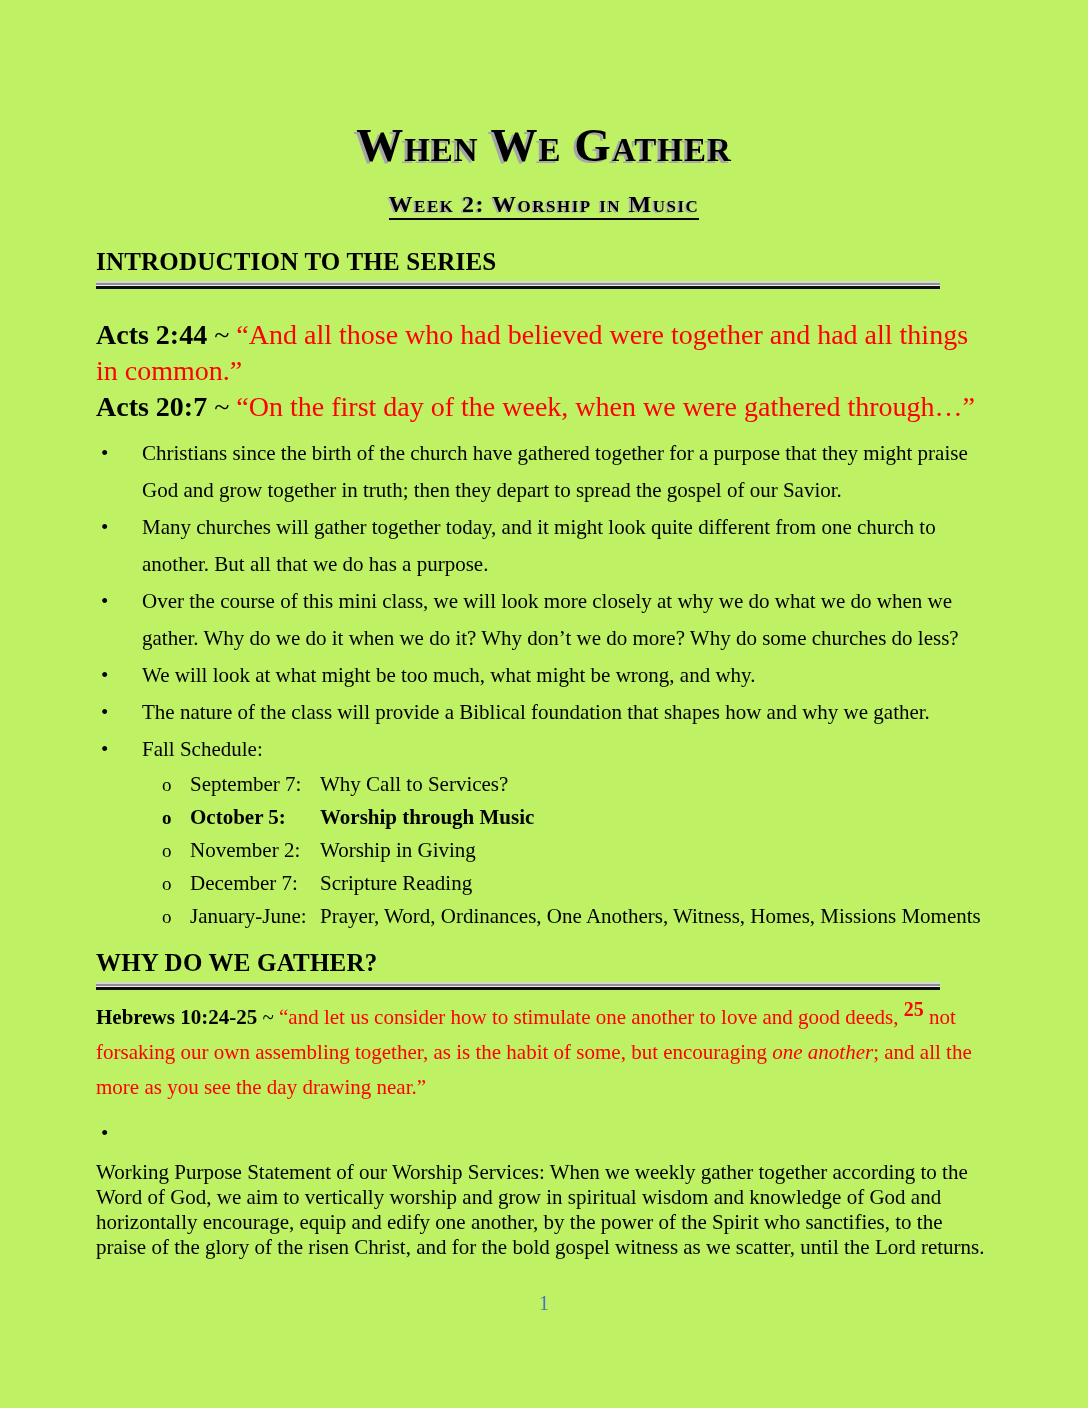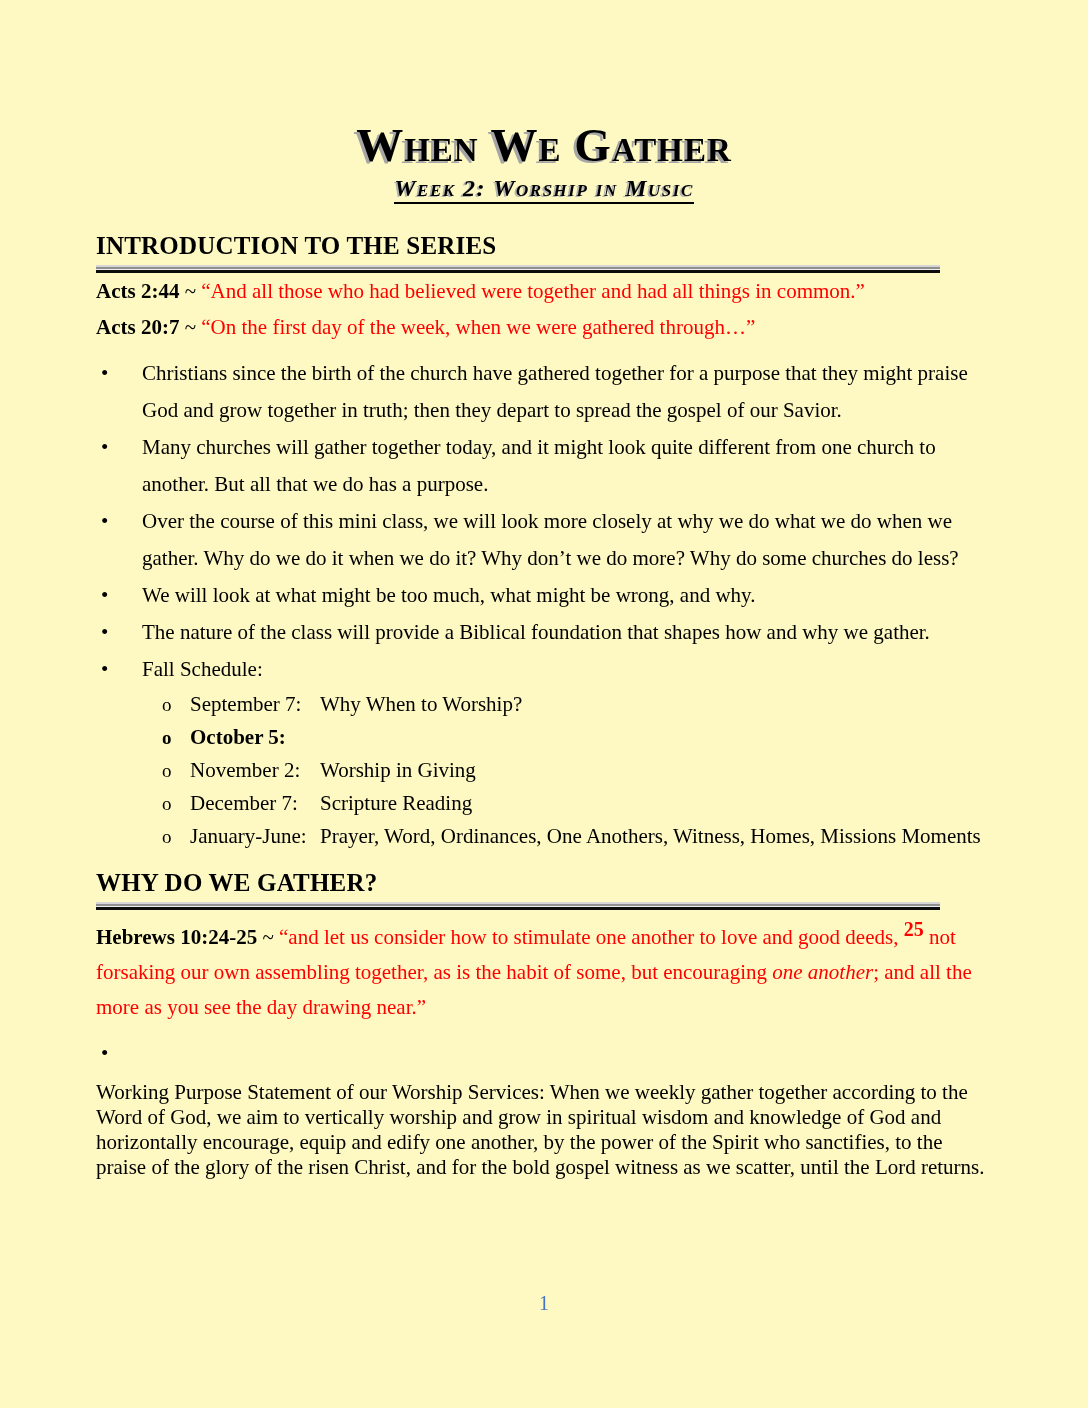--- a/index.html
+++ b/index.html
@@ -1,37 +1,37 @@
 <!DOCTYPE html>
 <html><head>
 <meta charset="utf-8">
 <style>
   html, body { margin: 0; padding: 0; background: #ffffff; }
   .page {
     position: relative;
     width: 1088px;
     height: 1408px;
-    background: #fef9c3;
+    background: #bef264;
     color: #000000;
     font-family: "Liberation Serif", "DejaVu Serif", serif;
     overflow: hidden;
   }
   .content { padding: 118px 96px 0 96px; }
 
   
   .title-block { text-align: center; }
   .doc-title {
     font-size: 47px;
     font-weight: bold;
     font-variant: small-caps;
     letter-spacing: 1px;
     line-height: 54px;
     text-shadow: -3px 2px 0 #a6a6a6;
   }
-  .doc-subtitle { line-height: 32px; margin-top: 0px; font-style: italic; }
+  .doc-subtitle { line-height: 32px; margin-top: 16px; }
   .doc-subtitle .subtitle-text {
     font-size: 24px;
     font-weight: bold;
     font-variant: small-caps;
     letter-spacing: 1.5px;
     text-shadow: -2px 1px 0 #b3b3b3;
     border-bottom: 2px solid #000;
     padding-bottom: 1px;
   }
 
@@ -49,21 +49,21 @@
     height: 8px;
     width: 844px;
     background: linear-gradient(to bottom,
       #d6d6d6 0 22%,
       #8f8f8f 22% 52%,
       #ededed 52% 60%,
       #0c0c0c 60% 100%);
   }
 
   
-  .verses { font-size: 21px; }
+  .verses { margin-top: 28px; font-size: 28px; }
   .verse-line { line-height: 36px; }
   .verse-ref { font-weight: bold; }
   .verse-sep { color: #000; }
   .verse-quote { color: #ff0000; }
   .verse-sup {
     color: #ff0000;
     font-weight: bold;
     font-size: 20px;
     vertical-align: super;
     line-height: 0;
@@ -154,25 +154,26 @@
       <div class="bullet-row">
         <span class="bullet-marker">•</span>
         <span class="bullet-text">Fall Schedule:</span>
       </div>
     </div>
 
     <div class="schedule">
       <div class="schedule-row">
         <span class="sub-marker">o</span>
         <span class="sched-date">September 7:</span>
-        <span class="sched-topic">Why When to Worship?</span>
+        <span class="sched-topic">Why Call to Services?</span>
       </div>
       <div class="schedule-row bold">
         <span class="sub-marker">o</span>
         <span class="sched-date">October 5:</span>
+        <span class="sched-topic">Worship through Music</span>
       </div>
       <div class="schedule-row">
         <span class="sub-marker">o</span>
         <span class="sched-date">November 2:</span>
         <span class="sched-topic">Worship in Giving</span>
       </div>
       <div class="schedule-row">
         <span class="sub-marker">o</span>
         <span class="sched-date">December 7:</span>
         <span class="sched-topic">Scripture Reading</span>

